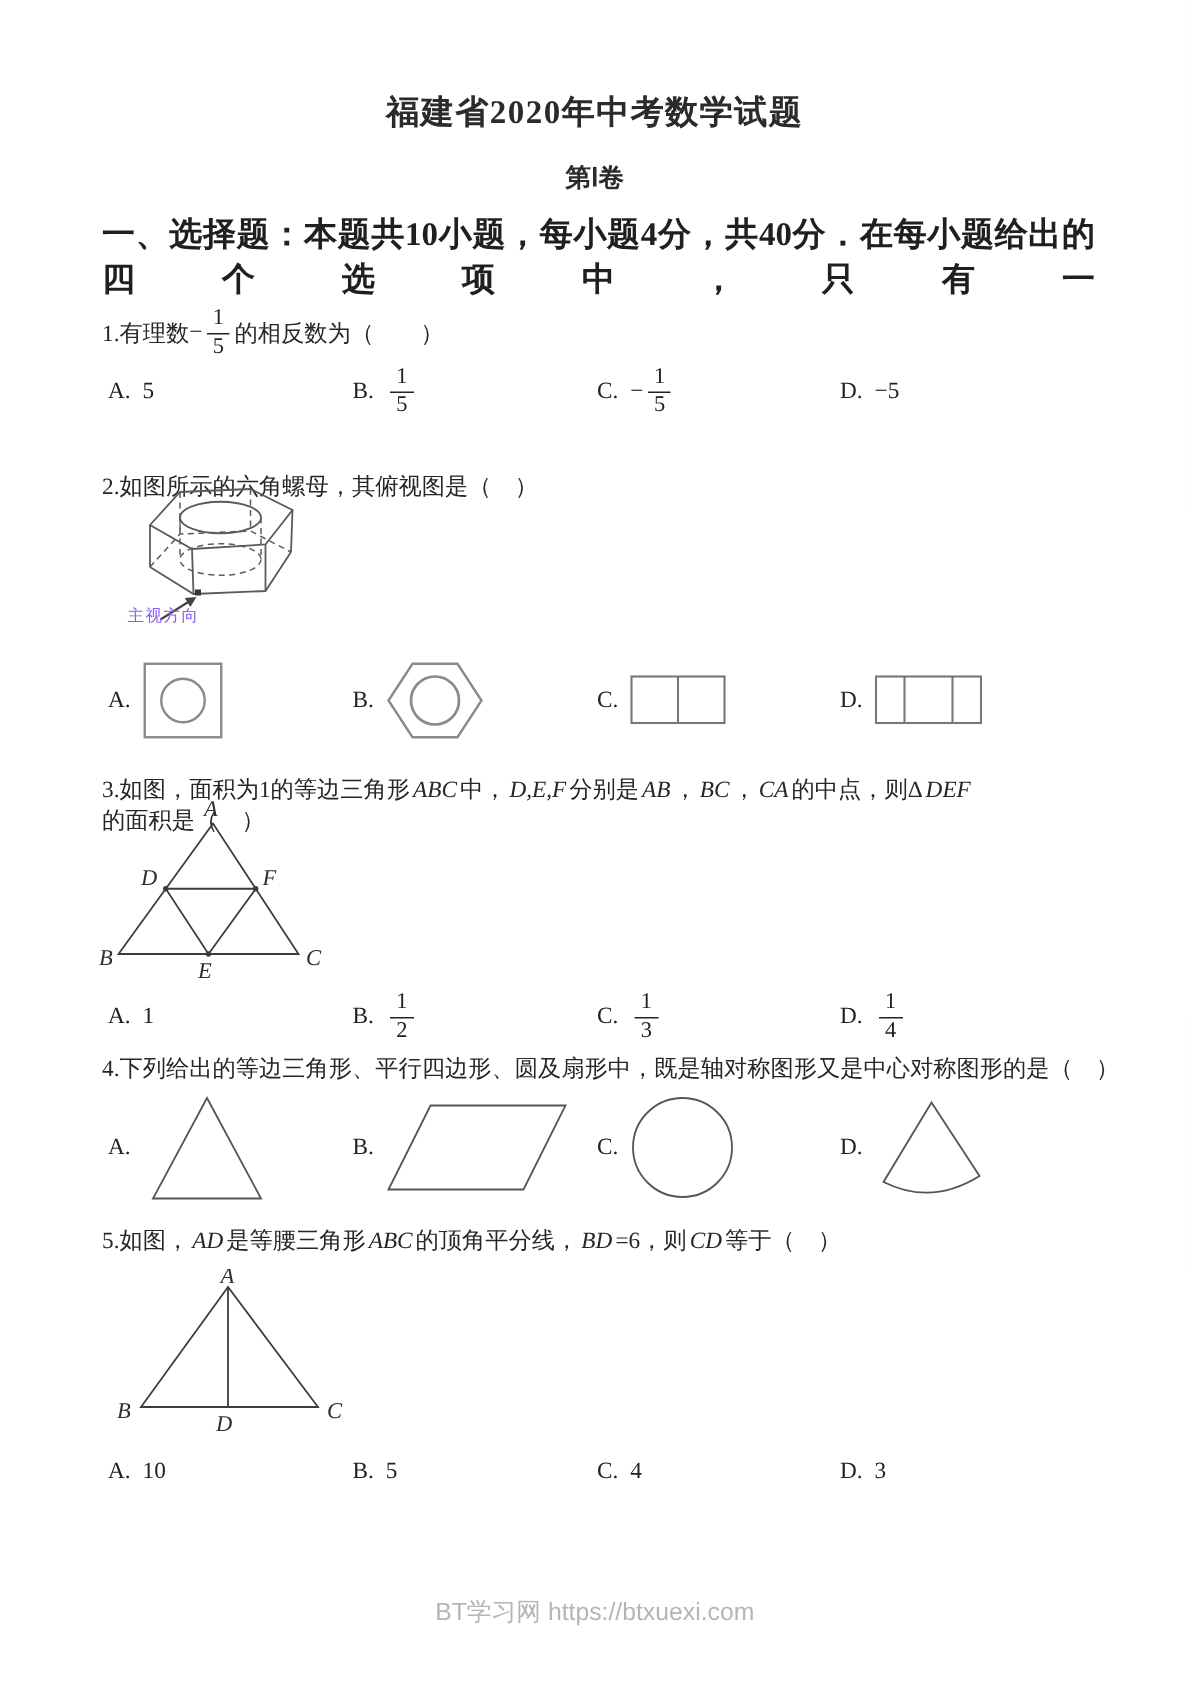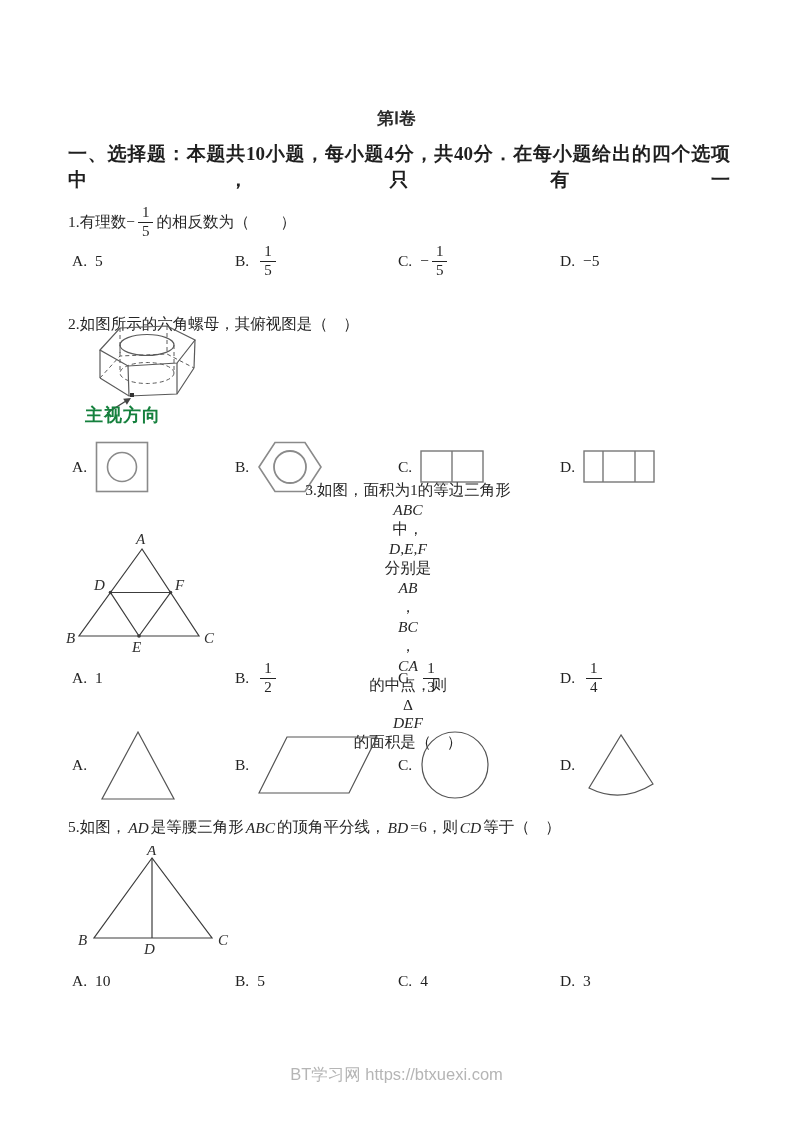--- a/index.html
+++ b/index.html
@@ -10,44 +10,45 @@
   }
   .abs { position:absolute; }
   .doc-title {
     top:60px; left:0; width:100%; text-align:center;
     font-size:22px; font-weight:bold; letter-spacing:1px;
   }
   .doc-subtitle {
     top:107px; left:0; width:100%; text-align:center;
     font-size:17px; font-weight:bold;
   }
-  .intro { left:68px; width:662px; font-size:19px; font-weight:bold; color:#1f1f1f; }
+  .intro { left:68px; width:662px; font-size:22px; font-weight:bold; color:#1f1f1f; }
   .intro.l1 { top:141px; text-align:justify; text-align-last:justify; }
   .intro.l2 { top:170px; }
   .stem { left:68px; width:680px; font-size:15.5px; color:#262626; display:flex; align-items:center; flex-wrap:wrap; }
   .mi { font-style:italic; padding:0 2px; font-family:"Liberation Serif", serif; }
   .frac { display:inline-flex; flex-direction:column; align-items:center; line-height:1.05; margin:0 3px; font-size:15px; }
   .frac .num { padding:0 4px 1px; border-bottom:1.2px solid #222; }
   .frac .den { padding-top:1px; }
   .optrow { left:68px; width:690px; }
   .opt { position:absolute; top:0; height:100%; display:flex; align-items:center; gap:8px; font-size:15.5px; color:#222; }
   .opt.c1 { left:4px; } .opt.c2 { left:167px; } .opt.c3 { left:330px; } .opt.c4 { left:492px; }
-  .figlabel { font-size:18px; font-weight:bold; color:#15803d; letter-spacing:1px; }
+  .figlabel { font-size:11px; font-weight:normal; color:#8b5cf6; letter-spacing:1px; }
   svg { display:block; }
   svg text { font-family:"Liberation Serif", serif; font-style:italic; font-size:15px; fill:#2e2e2e; }
   .footer {
     top:1064px; left:0; width:100%; text-align:center;
     font-family:"Liberation Sans", sans-serif; font-size:16.5px; color:#b5b5b5;
   }
 </style>
 </head>
 <body>
 
 <div class="page">
 
+  <div class="abs doc-title">福建省2020年中考数学试题</div>
   <div class="abs doc-subtitle">第Ⅰ卷</div>
   <div class="abs intro l1">一、选择题：本题共10小题，每小题4分，共40分．在每小题给出的四个选项中，只有一</div>
 
   <div class="abs stem" style="top:198px; height:48px;">
     <span>1.有理数</span>
       <span>−</span>
       <span class="frac">
         <span class="num">1</span>
         <span class="den">5</span>
       </span>
@@ -141,21 +142,21 @@
     <div class="opt c4">
       <span>D.</span>
       <svg width="72" height="34" viewBox="0 0 72 34">
         <rect x="1" y="1" width="70" height="31" fill="none" stroke="#777" stroke-width="1.4"></rect>
         <line x1="20" y1="1" x2="20" y2="32" stroke="#777" stroke-width="1.4"></line>
         <line x1="52" y1="1" x2="52" y2="32" stroke="#777" stroke-width="1.4"></line>
       </svg>
     </div>
   </div>
 
-  <div class="abs stem" style="top:480px;flex-direction:column;">
+  <div class="abs stem" style="top:516px;">
     <span>3.如图，面积为1的等边三角形</span>
       <span class="mi">ABC</span>
       <span>中，</span>
       <span class="mi">D,E,F</span>
       <span>分别是</span>
       <span class="mi">AB</span>
       <span>，</span>
       <span class="mi">BC</span>
       <span>，</span>
       <span class="mi">CA</span>
@@ -204,20 +205,23 @@
       </div>
     <div class="opt c4">
         <span>D.</span>
         <span class="frac">
           <span class="num">1</span>
           <span class="den">4</span>
         </span>
       </div>
   </div>
 
+  <div class="abs stem" style="top:702px;">
+    <span>4.下列给出的等边三角形、平行四边形、圆及扇形中，既是轴对称图形又是中心对称图形的是（　）</span>
+  </div>
   <div class="abs optrow" style="top:726px; height:78px;">
     <div class="opt c1">
       <span>A.</span>
       <svg width="86" height="74" viewBox="0 0 86 74">
         <polygon points="43,4 7,71 79,71" fill="none" stroke="#555" stroke-width="1.2"></polygon>
       </svg>
     </div>
     <div class="opt c2">
       <span>B.</span>
       <svg width="122" height="62" viewBox="0 0 122 62">

